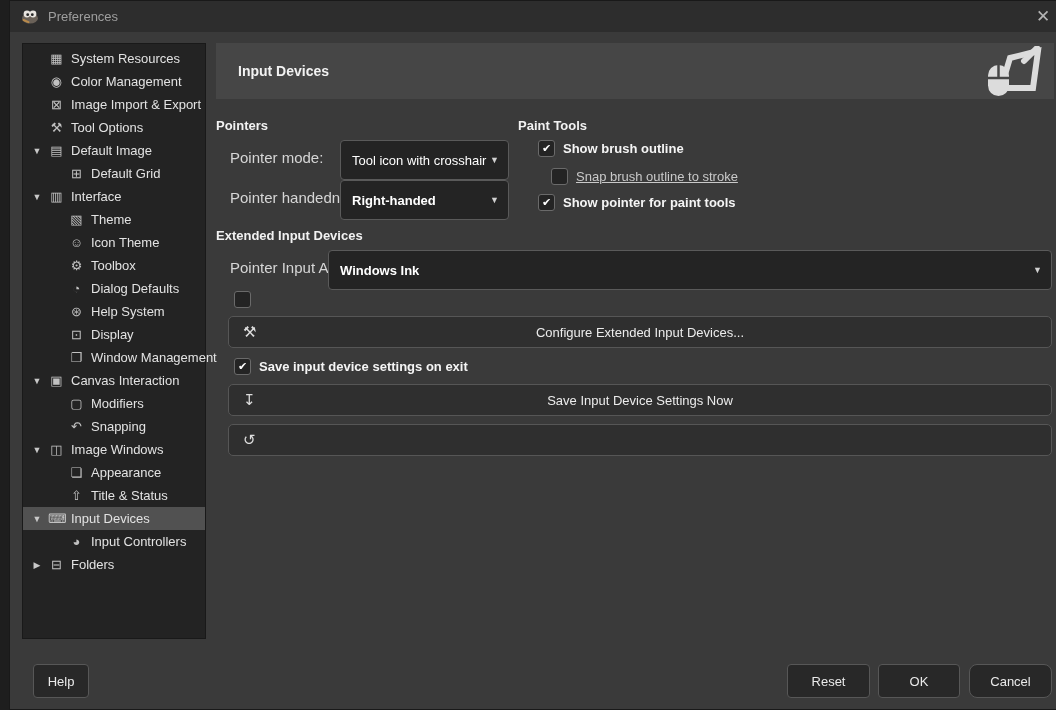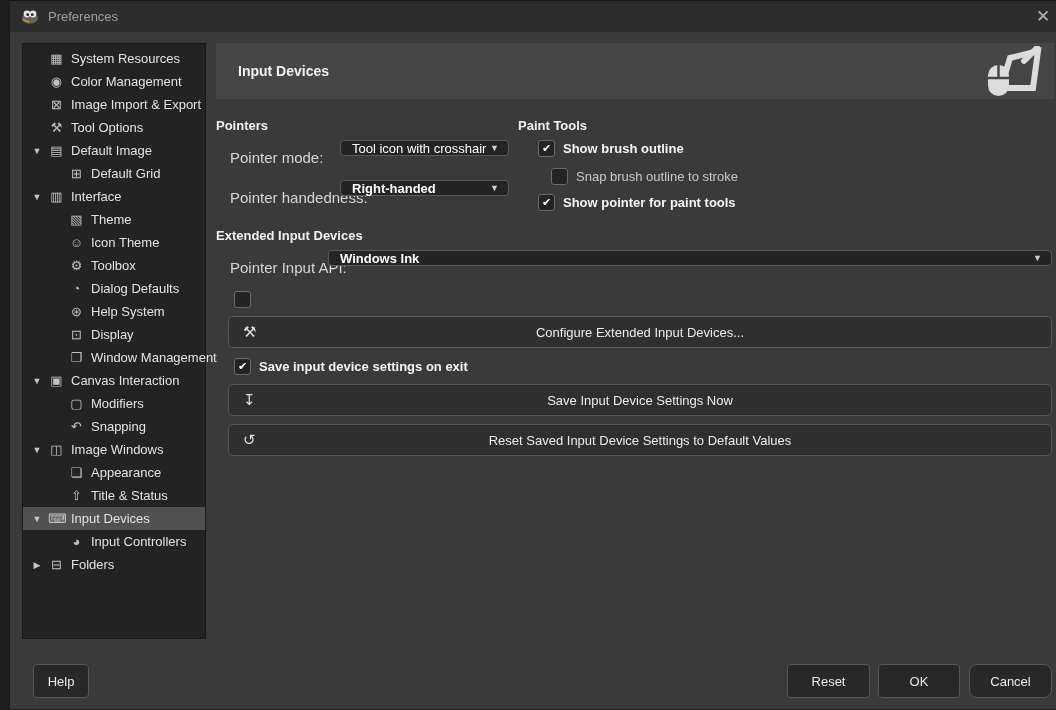--- a/index.html
+++ b/index.html
@@ -26,31 +26,31 @@
   .srow.child{padding-left:42px;}
   .srow.selected{background:#515151;}
   
   .header-bar{position:absolute;left:206px;top:42px;width:838px;height:56px;background:#464646;
     display:flex;align-items:center;box-sizing:border-box;}
   .header-title{font-weight:bold;font-size:14px;margin-left:22px;color:#f2f2f2;}
   .header-icon{margin-left:auto;margin-right:10px;line-height:0;}
   
   .sec-h{position:absolute;font-weight:bold;font-size:13px;color:#f2f2f2;}
   .flabel{position:absolute;font-size:15px;color:#d6d6d6;}
-  .dd{position:absolute;height:16px;background:#242424;border:1px solid #5a5a5a;border-radius:4px;
+  .dd{position:absolute;height:40px;background:#242424;border:1px solid #5a5a5a;border-radius:4px;
     display:flex;align-items:center;box-sizing:border-box;font-size:13px;color:#ffffff;}
   .dd .val{padding-left:11px;white-space:nowrap;}
   .dd .arrow{margin-left:auto;padding-right:9px;font-size:9px;color:#d0d0d0;}
   .dd.bold-val .val{font-weight:bold;}
   .cbrow{position:absolute;display:flex;align-items:center;font-size:13px;}
   .cb{width:15px;height:15px;background:#242424;border:1px solid #6a6a6a;border-radius:3px;
     display:flex;align-items:center;justify-content:center;font-size:11px;color:#fff;flex:none;box-sizing:content-box;}
   .cbrow .cblbl{margin-left:8px;white-space:nowrap;}
   .cbrow.checked .cblbl{font-weight:bold;color:#f5f5f5;}
-  .cbrow.unchecked .cblbl{color:#c9c9c9;}
+  .cbrow.unchecked .cblbl{color:#c9c9c9;text-decoration:underline;}
   .wbtn{position:absolute;left:218px;width:824px;height:32px;background:#2f2f2f;
     border:1px solid #565656;border-radius:5px;display:flex;align-items:center;justify-content:center;
     box-sizing:border-box;font-size:13px;color:#ececec;}
   .wbtn .bicon{position:absolute;left:14px;font-size:15px;color:#dddddd;}
   
   .btn{position:absolute;height:34px;background:#282828;border:1px solid #575757;border-radius:4px;
     display:flex;align-items:center;justify-content:center;font-size:13px;color:#eaeaea;box-sizing:border-box;}
 </style>
 </head>
 <body>
@@ -240,21 +240,20 @@
     <span class="cblbl">Save input device settings on exit</span>
   </div>
 
   <div class="wbtn" style="top:383px;">
     <span class="bicon">↧</span>
     <span>Save Input Device Settings Now</span>
   </div>
 
   <div class="wbtn" style="top:423px;">
     <span class="bicon">↺</span>
-    <span>Reset Saved Input Device Settings to Default Values</span>
   </div>
 
   <div class="btn" style="left:23px;top:663px;width:56px;">
     <span>Help</span>
   </div>
   <div class="btn" style="left:777px;top:663px;width:83px;text-align:right;">
     <span>Reset</span>
   </div>
   <div class="btn" style="left:868px;top:663px;width:82px;">
     <span>OK</span>

